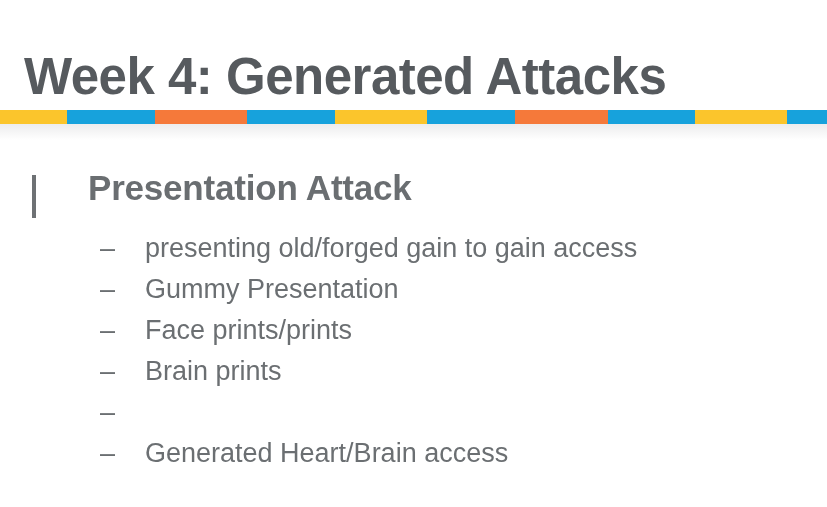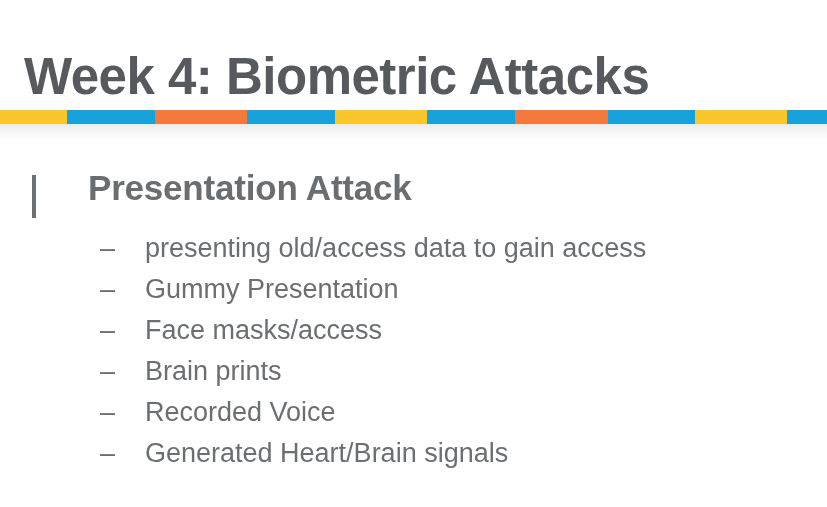--- a/index.html
+++ b/index.html
@@ -121,21 +121,21 @@
     font-size: 27px;
     color: #6b6f72;
     text-align: left;
   }
 </style>
 </head>
 <body>
 
 <div class="slide">
 
-  <h1 class="slide-title">Week 4: Biometric Attacks</h1>
+  <h1 class="slide-title">Week 4: Generated Attacks</h1>
 
   <div class="color-bar">
       <div class="seg" style="background: rgb(251, 197, 44); width: 67px;"></div>
       <div class="seg" style="background: rgb(23, 162, 220); width: 88px;"></div>
       <div class="seg" style="background: rgb(245, 121, 58); width: 92px;"></div>
       <div class="seg" style="background: rgb(23, 162, 220); width: 88px;"></div>
       <div class="seg" style="background: rgb(251, 197, 44); width: 92px;"></div>
       <div class="seg" style="background: rgb(23, 162, 220); width: 88px;"></div>
       <div class="seg" style="background: rgb(245, 121, 58); width: 93px;"></div>
       <div class="seg" style="background: rgb(23, 162, 220); width: 87px;"></div>
@@ -145,22 +145,22 @@
   <div class="bar-shadow"></div>
 
   <div class="content">
 
     <div class="heading-row">
       <span class="heading-tick"></span>
       <span class="heading-text">Presentation Attack</span>
     </div>
 
     <ul class="bullet-list">
-        <li class="bullet-item"><span class="bullet-dash">–</span><span>presenting old/access data to gain access</span></li>
+        <li class="bullet-item"><span class="bullet-dash">–</span><span>presenting old/forged gain to gain access</span></li>
         <li class="bullet-item"><span class="bullet-dash">–</span><span>Gummy Presentation</span></li>
-        <li class="bullet-item"><span class="bullet-dash">–</span><span>Face masks/access</span></li>
+        <li class="bullet-item"><span class="bullet-dash">–</span><span>Face prints/prints</span></li>
         <li class="bullet-item"><span class="bullet-dash">–</span><span>Brain prints</span></li>
-        <li class="bullet-item"><span class="bullet-dash">–</span><span>Recorded Voice</span></li>
-        <li class="bullet-item"><span class="bullet-dash">–</span><span>Generated Heart/Brain signals</span></li>
+        <li class="bullet-item"><span class="bullet-dash">–</span></li>
+        <li class="bullet-item"><span class="bullet-dash">–</span><span>Generated Heart/Brain access</span></li>
       </ul>
 
   </div>
 </div>
 
 </body></html>

